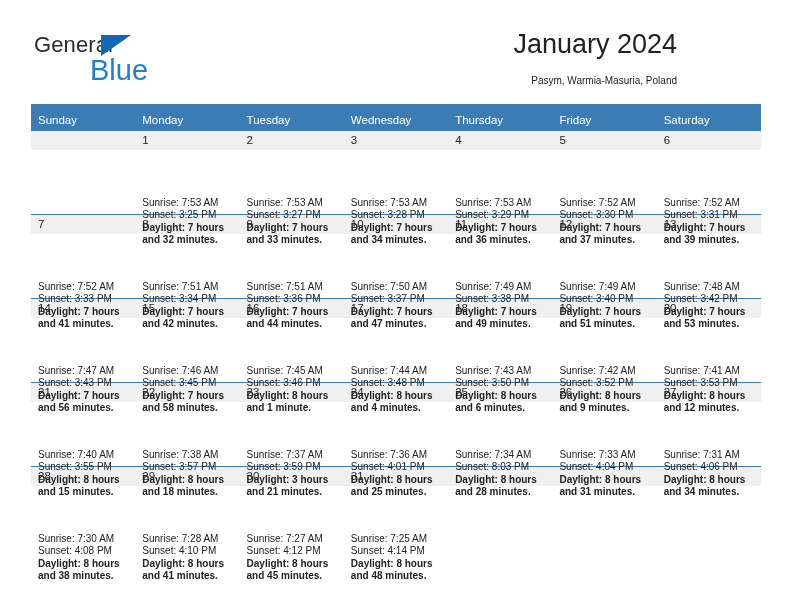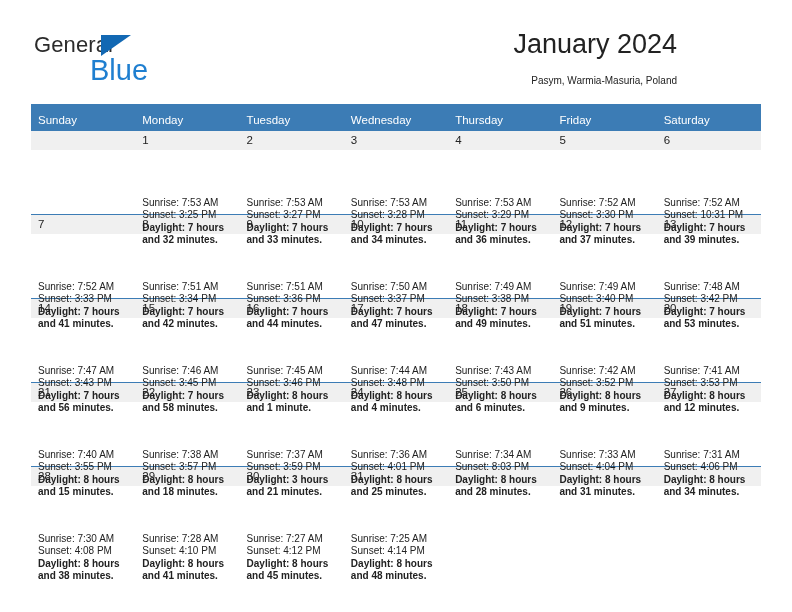--- a/index.html
+++ b/index.html
@@ -230,21 +230,21 @@
                 <div>Sunset: 3:30 PM</div>
                 <div class="wrap">Daylight: 7 hours and 37 minutes.</div>
               </div>
             </div>
           </td>
           <td>
             <div class="daybox">
               <div class="daynum">6</div>
               <div class="info">
                 <div>Sunrise: 7:52 AM</div>
-                <div>Sunset: 10:31 PM</div>
+                <div>Sunset: 3:31 PM</div>
                 <div class="wrap">Daylight: 7 hours and 39 minutes.</div>
               </div>
             </div>
           </td>
         </tr>
         <tr class="week">
           <td>
             <div class="daybox">
               <div class="daynum">7</div>
               <div class="info">

